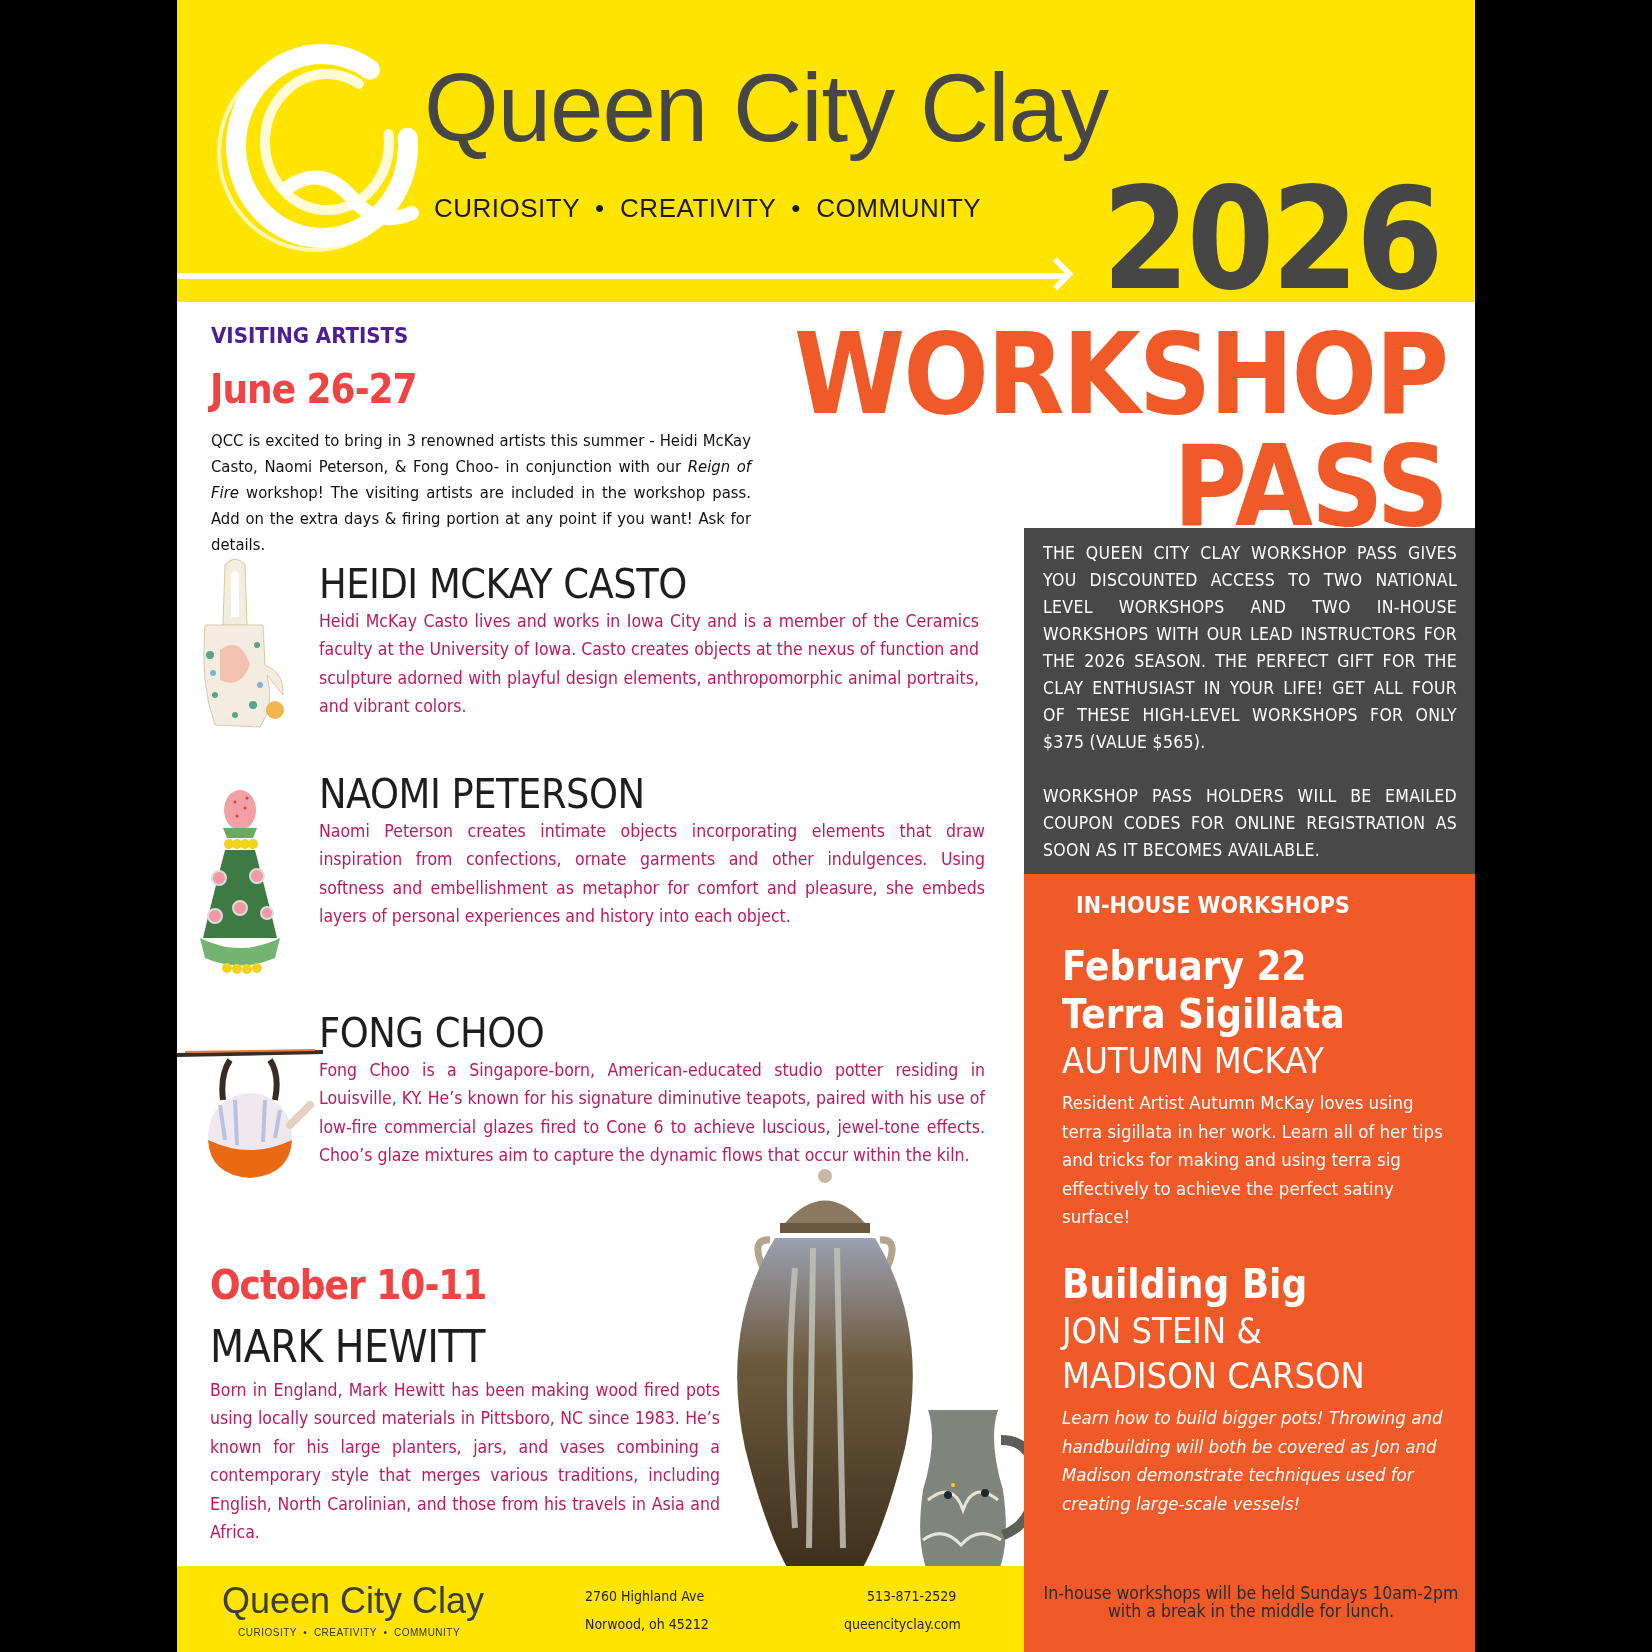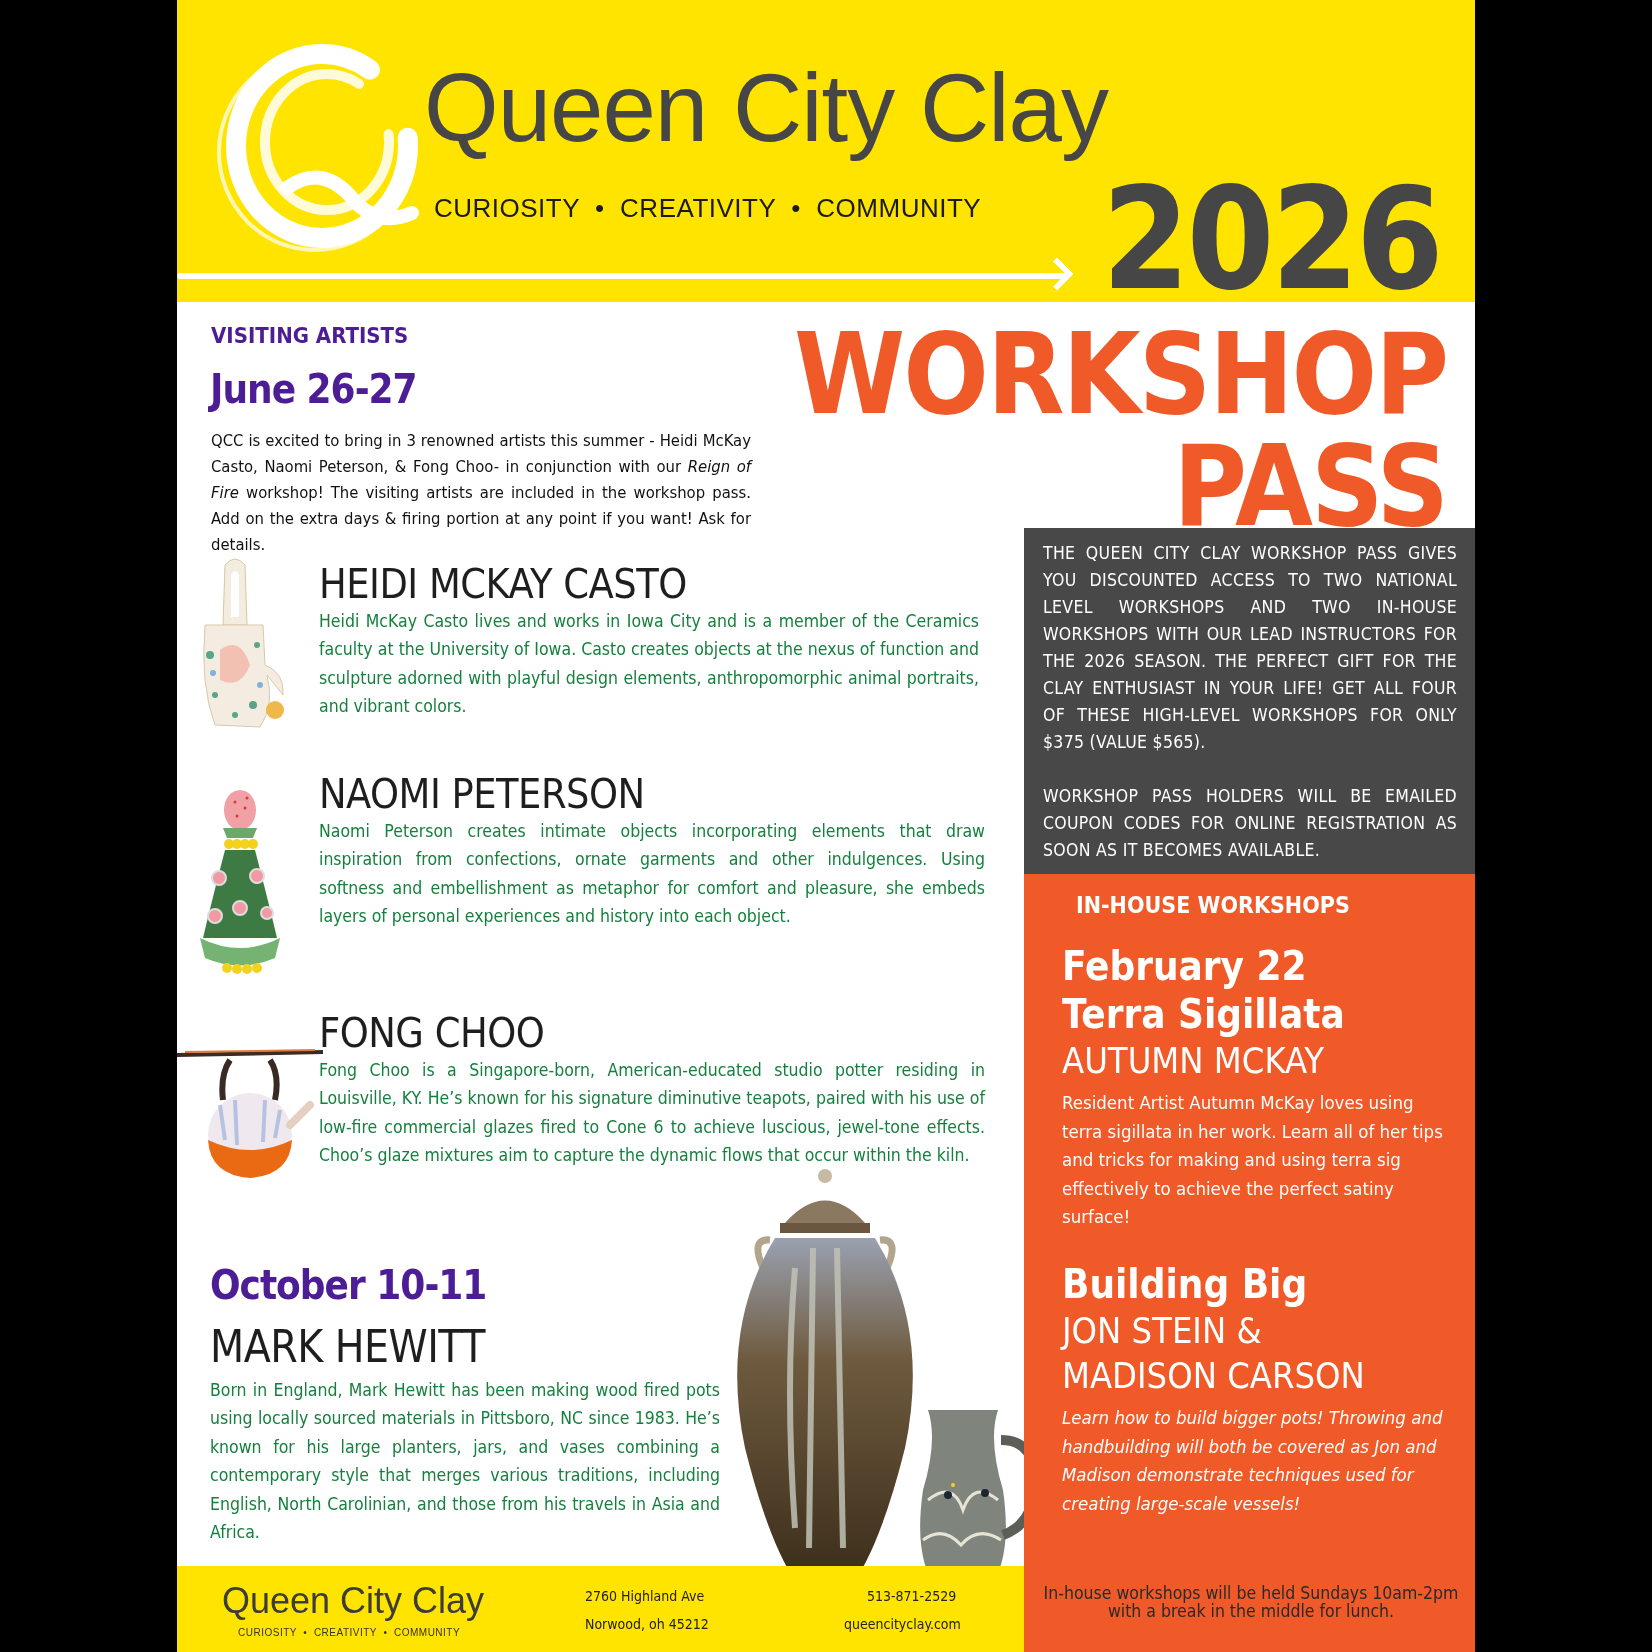--- a/index.html
+++ b/index.html
@@ -8,24 +8,24 @@
   .page { position:absolute; left:177px; top:0; width:1298px; height:1652px; background:#fff; overflow:hidden; }
   .abs { position:absolute; }
   .header { left:0; top:0; width:1298px; height:302px; background:#ffe400; }
   .brand-title { left:247px; top:60px; font-family:"Liberation Sans",sans-serif; font-size:96px; color:#464646; letter-spacing:-1px; white-space:nowrap; line-height:1; }
   .tagline { left:257px; top:193px; font-family:"Liberation Sans",sans-serif; font-size:26px; color:#1a1a1a; white-space:nowrap; letter-spacing:0.5px; }
   .arrow-line { left:0; top:273px; width:890px; height:6px; background:#fff; border-radius:3px; }
   .arrow-head { left:868px; top:262px; width:18px; height:18px; border-top:6px solid #fff; border-right:6px solid #fff; transform:rotate(45deg); border-radius:2px; }
   .year { left:925px; top:170px; font-family:"DejaVu Sans Condensed","DejaVu Sans",sans-serif; font-weight:bold; font-size:140px; color:#464646; line-height:1; letter-spacing:-3px; }
   .wp-title { right:28px; top:318px; text-align:right; font-weight:bold; font-size:112px; line-height:112px; color:#f05a28; letter-spacing:-2px; }
   .section-label { font-weight:bold; color:#4c1d95; }
-  .date-orange { font-weight:bold; color:#4c1d95; letter-spacing:-1px; }
+  .date-orange { font-weight:bold; color:#ef4444; letter-spacing:-1px; }
   .intro { left:34px; top:428px; width:540px; font-size:16.5px; line-height:26px; color:#111; text-align:justify; }
   .artist-name { font-size:41px; color:#1e1e1e; letter-spacing:-0.5px; line-height:1; white-space:nowrap; }
-  .artist-bio { font-size:17.5px; line-height:28.4px; color:#15803d; text-align:justify; }
+  .artist-bio { font-size:17.5px; line-height:28.4px; color:#be185d; text-align:justify; }
   .infobox { left:847px; top:528px; width:451px; height:346px; background:#484848; color:#fff; }
   .infobox p { margin:0; padding:0 18px 0 19px; font-size:17.5px; line-height:27px; text-align:justify; letter-spacing:0.3px; }
   .orangebox { left:847px; top:874px; width:451px; height:778px; background:#f05a28; color:#fff; }
   .ob-label { font-weight:bold; font-size:23px;margin-left:8px; }
   .ob-date { font-weight:bold; font-size:40px; line-height:48px; }
   .ob-topic { font-size:40px; line-height:48px; font-weight:bold; }
   .ob-inst { font-size:36px; line-height:45px; }
   .ob-desc { font-size:18.5px; line-height:28.5px; }
   .footer { left:0; top:1566px; width:847px; height:86px; background:#ffe400; }
   .foot-logo { font-family:"Liberation Sans",sans-serif; font-size:36px; color:#3c3c3c; white-space:nowrap; }

